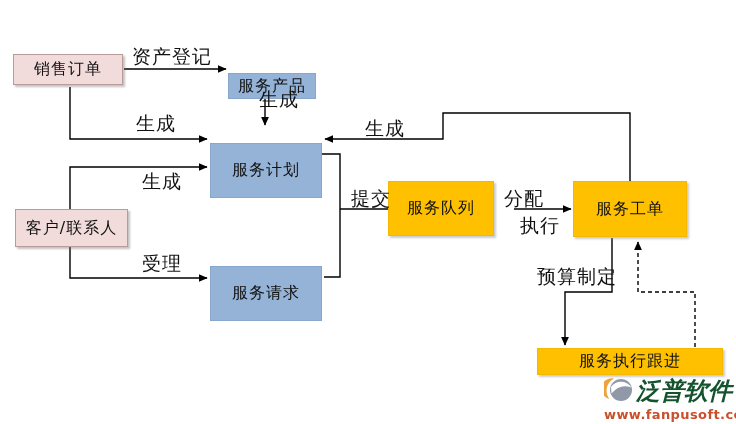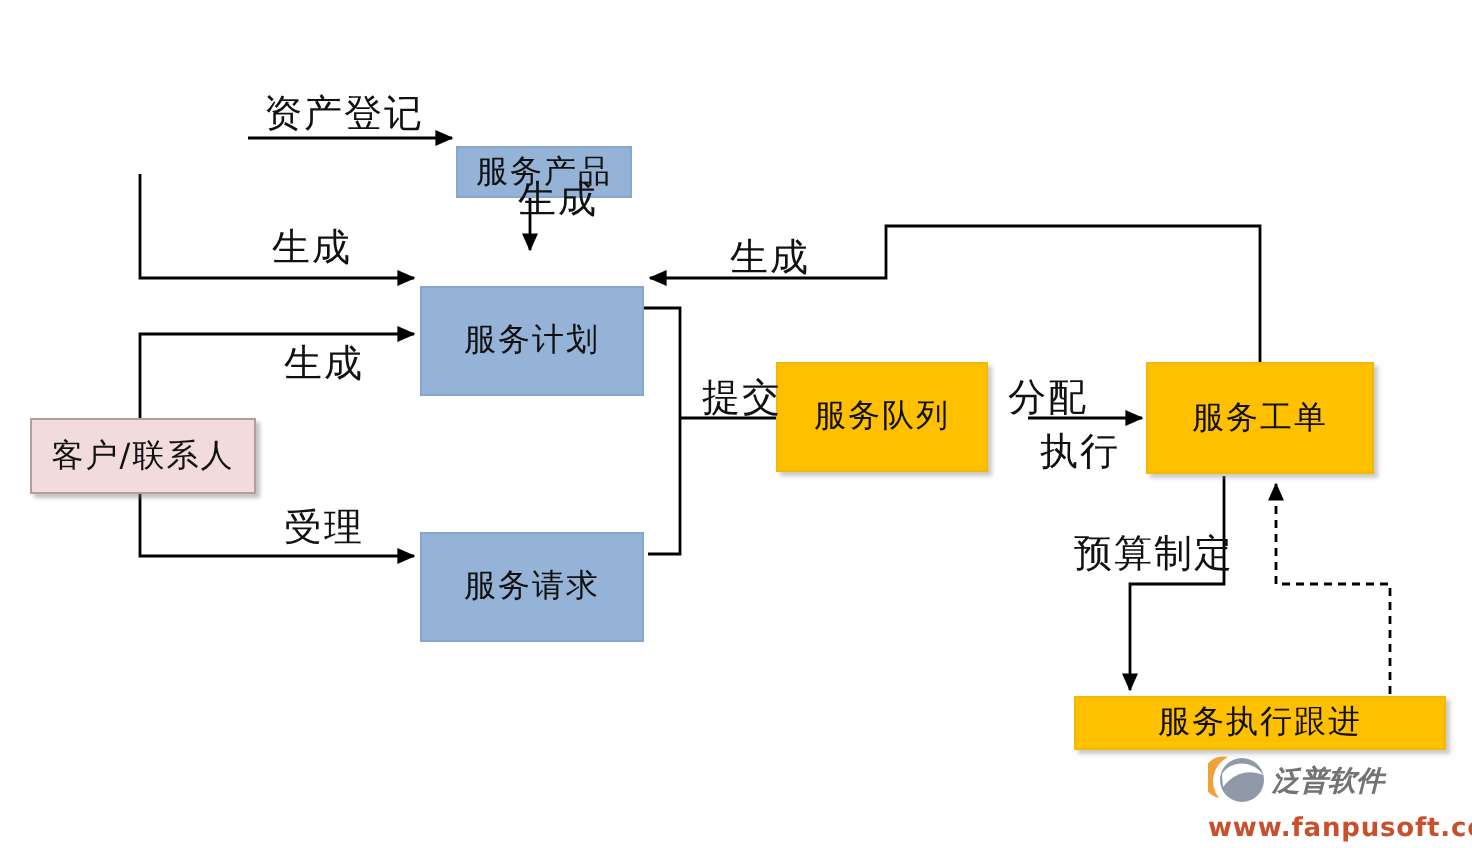--- a/index.html
+++ b/index.html
@@ -21,21 +21,21 @@
   .node.orange{
     background:#ffc000;border:1px solid #f5b800;
     box-shadow:2px 2px 2px rgba(150,150,150,.5);
   }
   .elabel{
     position:absolute;font-size:19px;color:#111;letter-spacing:1px;white-space:nowrap;
   }
   .logo{position:absolute;left:604px;top:376px;width:130px;height:42px;}
   .logo .row{display:flex;align-items:center;}
   .brand{
-    font-size:14px;font-weight:bold;font-style:italic;color:#737373;
+    font-size:24px;font-weight:bold;font-style:italic;color:#14532d;
     letter-spacing:0px;line-height:1;margin-left:2px;white-space:nowrap;
   }
   .url{
     font-size:13px;font-weight:bold;color:#c9502c;letter-spacing:.4px;
     line-height:1;margin-top:2px;text-align:right;width:100%;white-space:nowrap;
   }
 </style>
 </head>
 <body>
 
@@ -55,20 +55,21 @@
       <path d="M70,236 L70,278 L207,278" marker-end="url(#ah)"></path>
       <path d="M322,154 L340,154 L340,277 L324,277"></path>
       <path d="M340,209 L404,209" marker-end="url(#ah)"></path>
       <path d="M514,209 L571,209" marker-end="url(#ah)"></path>
       <path d="M630,181 L630,113 L443,113 L443,139 L325,139" marker-end="url(#ah)"></path>
       <path d="M612,238 L612,292 L565,292 L565,345" marker-end="url(#ah)"></path>
       <path stroke-dasharray="4 3" d="M695,347 L695,292 L638,292 L638,242" marker-end="url(#ah)"></path>
     </g>
   </svg>
 
+  <div class="node pink" style="left:13px;top:54px;width:110px;height:31px">销售订单</div>
 
   <div class="node blue" style="left:228px;top:57px;width:88px;height:26px">服务产品</div>
 
   <div class="node blue" style="left:210px;top:127px;width:112px;height:55px">服务计划</div>
 
   <div class="node pink" style="left:15px;top:209px;width:113px;height:38px">客户/联系人</div>
 
   <div class="node blue" style="left:210px;top:250px;width:112px;height:55px">服务请求</div>
 
   <div class="node orange" style="left:388px;top:181px;width:106px;height:55px">服务队列</div>

